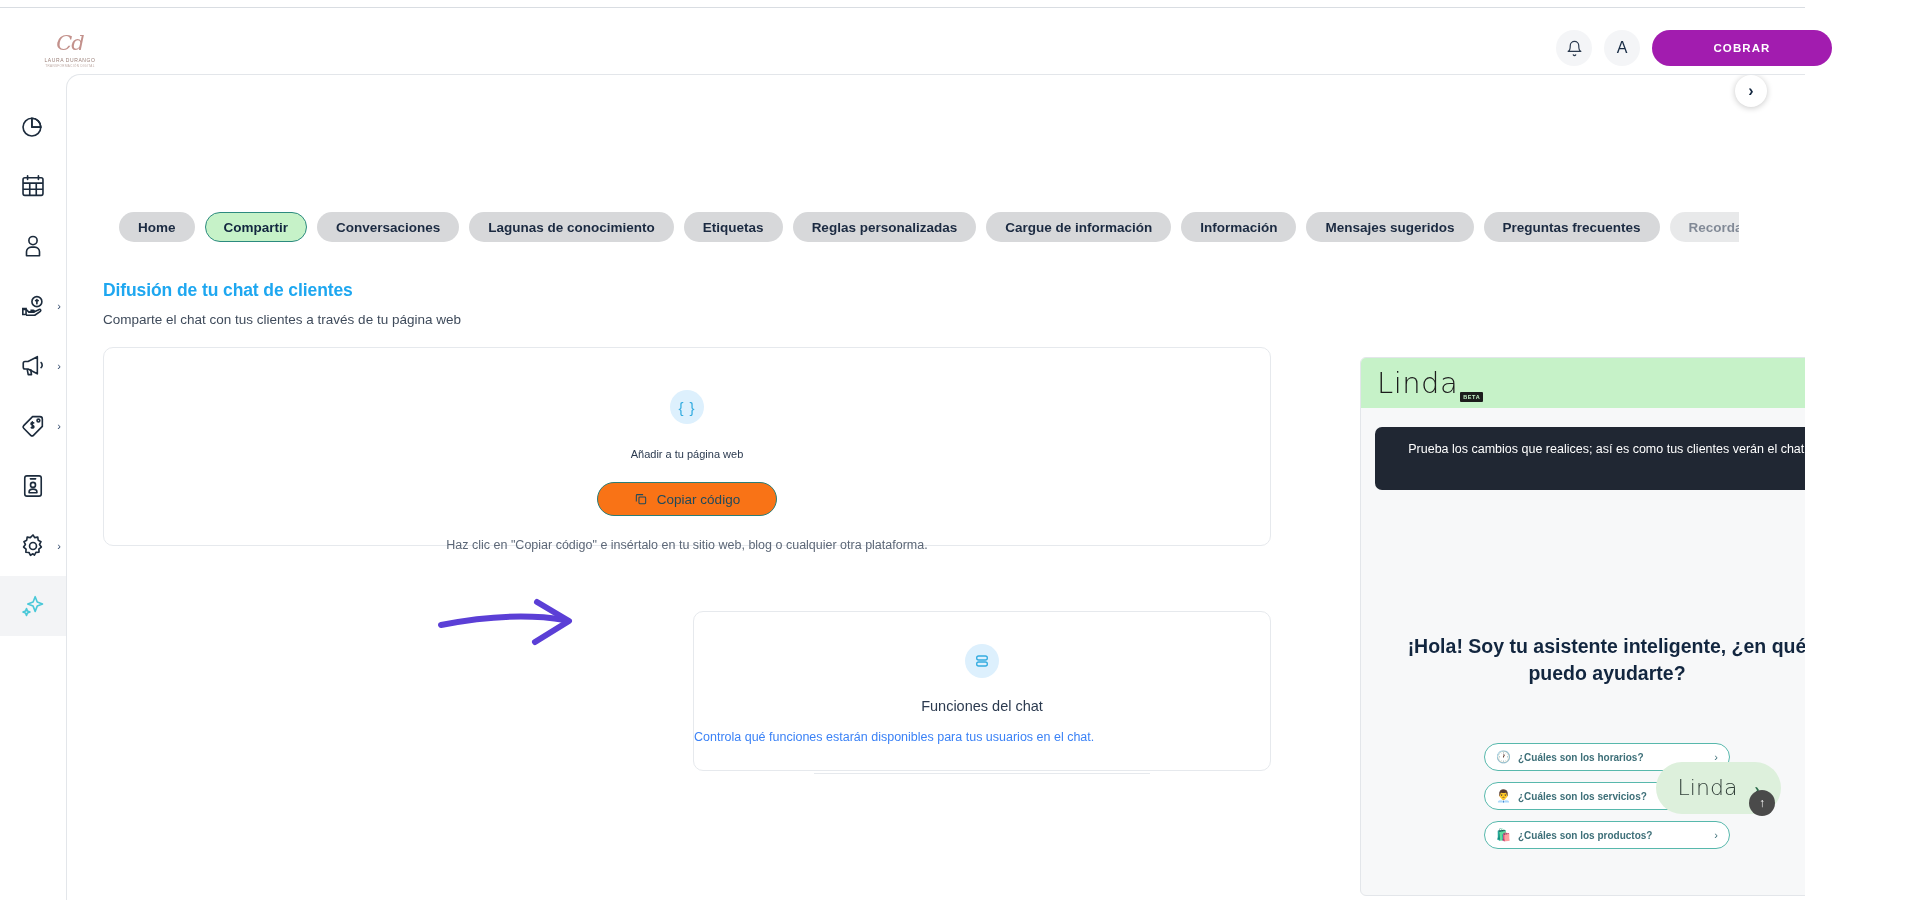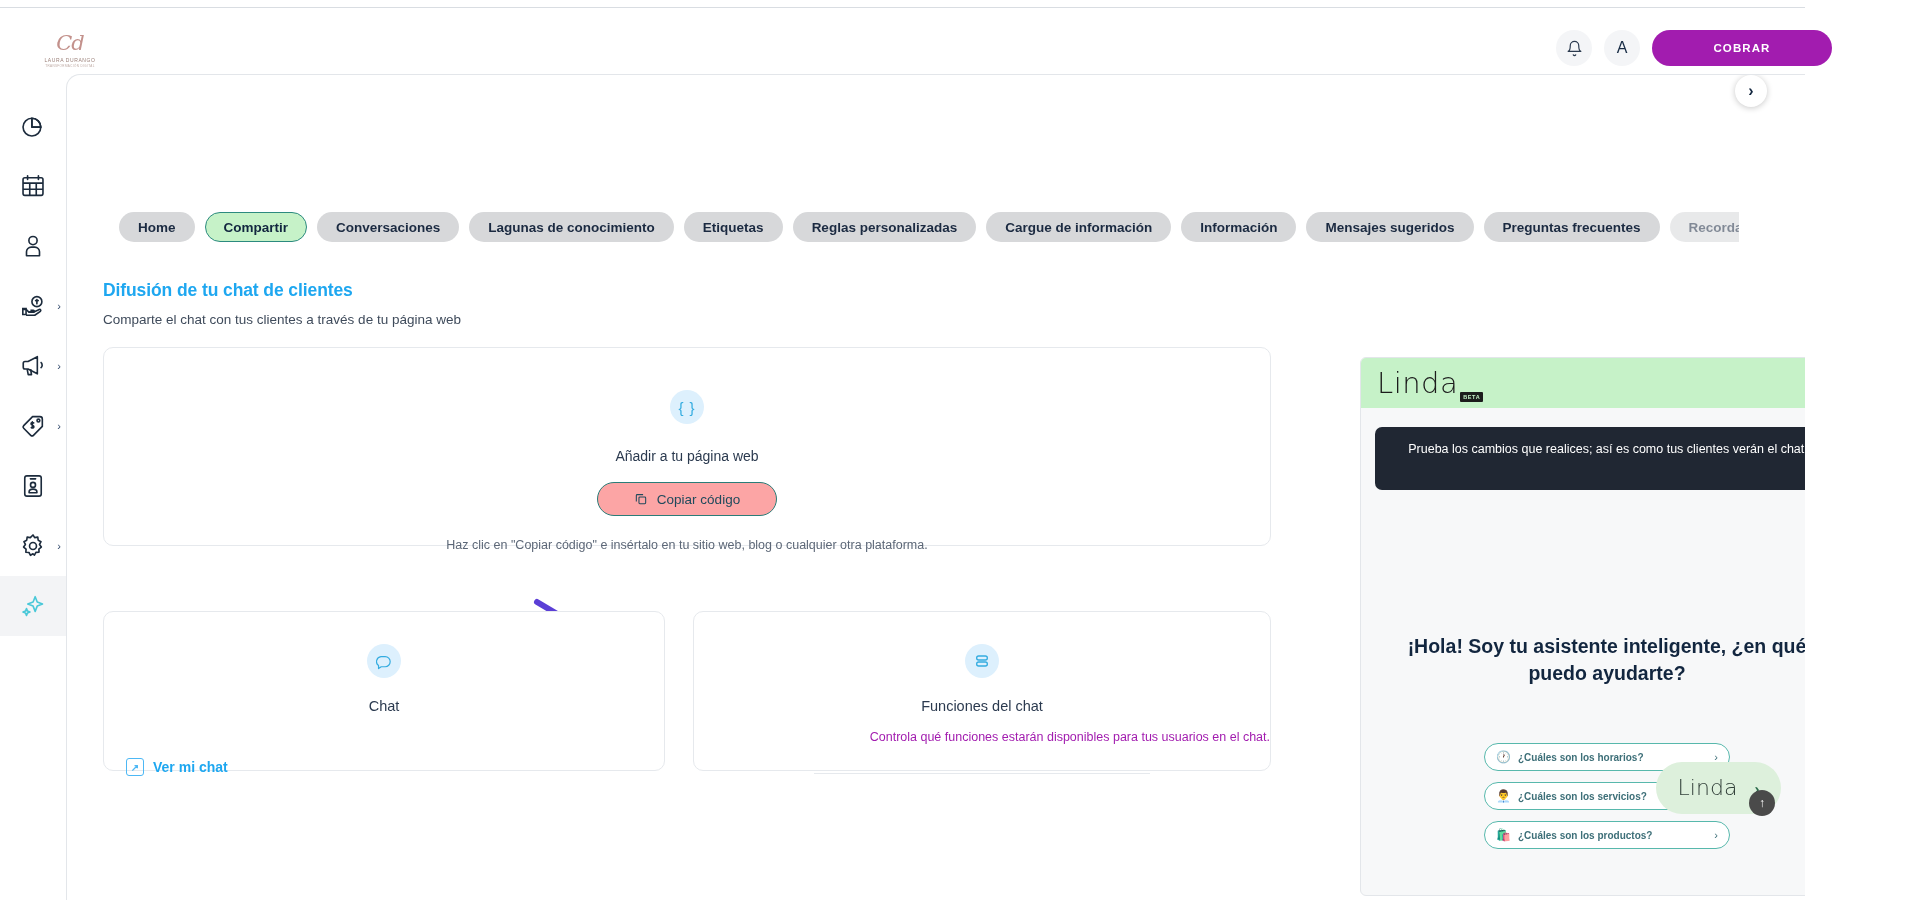--- a/index.html
+++ b/index.html
@@ -132,43 +132,43 @@
 
   .blob {
     width:34px; height:34px; border-radius:50%; background:#ddf0fd;
     display:flex; align-items:center; justify-content:center;
     margin:0 auto;
   }
   .blob-txt { font-size:15px; color:#34ace0; font-weight:500; letter-spacing:1px; }
 
   .card-embed .c-title {
     position:absolute; left:0; right:0; top:100px; text-align:center;
-    font-size:14px; color:#2b3a4f;
+    font-size:11px; color:#2b3a4f;
   }
   .copy-btn {
     position:absolute; left:50%; top:134px; transform:translateX(-50%);
-    width:180px; height:34px; border-radius:17px; background:#fca5a5;
+    width:180px; height:34px; border-radius:17px; background:#f97316;
     border:1.4px solid #2a7d78; color:#204a5c; font-size:13.5px;
     display:flex; align-items:center; justify-content:center; gap:9px;
     cursor:pointer;
   }
   .card-embed .c-hint {
     position:absolute; left:0; right:0; top:190px; text-align:center;
     font-size:12.5px; color:#5c6777;
   }
 
   .card-chat { left:36px; top:536px; width:562px; height:160px; }
   .card-func { left:626px; top:536px; width:578px; height:160px; }
   .mini-title {
     position:absolute; left:0; right:0; top:86px; text-align:center;
     font-size:14.5px; color:#2b3a4f;
   }
   .mini-sub {
-    position:absolute; left:0; right:0; top:118px; text-align:right;
-    font-size:12.5px; color:#a21caf;
+    position:absolute; left:0; right:0; top:118px; text-align:left;
+    font-size:12.5px; color:#3b82f6;
   }
   .card-link {
     position:absolute; left:22px; bottom:-6px;
     display:flex; align-items:center; gap:9px;
     color:#1ea7f0; font-size:14px; font-weight:700; cursor:pointer;
   }
   .link-box {
     width:18px; height:18px; border:1.5px solid #4db8f5; border-radius:3px;
     display:flex; align-items:center; justify-content:center;
     font-size:10px; color:#4db8f5;
@@ -389,34 +389,20 @@
       </button>
 
       <div class="c-hint">Haz clic en "Copiar código" e insértalo en tu sitio web, blog o cualquier otra plataforma.</div>
     </div>
 
     <svg class="arrow-anno" width="200" height="70" viewBox="0 0 200 70">
       <path d="M4 40 C 50 31, 92 29, 128 35" stroke="#5b3fd6" stroke-width="6" fill="none" stroke-linecap="round"></path>
       <path d="M100 17 L 132 36 L 98 57" stroke="#5b3fd6" stroke-width="6" fill="none" stroke-linecap="round" stroke-linejoin="round"></path>
     </svg>
 
-    <div class="card card-chat">
-      <div style="position:absolute;left:0;right:0;top:32px;">
-        <div class="blob">
-          <svg width="17" height="17" viewBox="0 0 24 24" fill="none" stroke="#34ace0" stroke-width="1.7">
-            <path d="M20 12.4a7 7 0 0 1-7 7H7.4L3.6 22v-4.2a7 7 0 0 1 3.4-12.6h6a7 7 0 0 1 7 7.2z" stroke-linejoin="round"></path>
-          </svg>
-        </div>
-      </div>
-      <div class="mini-title">Chat</div>
-      <div class="card-link">
-        <span class="link-box">↗</span>
-        <span>Ver mi chat</span>
-      </div>
-    </div>
 
     <div class="card card-func">
       <div style="position:absolute;left:0;right:0;top:32px;">
         <div class="blob">
           <svg width="16" height="16" viewBox="0 0 24 24" fill="none" stroke="#34ace0" stroke-width="2">
             <rect x="4" y="4.5" width="16" height="6" rx="3"></rect>
             <rect x="4" y="13.5" width="16" height="6" rx="3"></rect>
           </svg>
         </div>
       </div>

